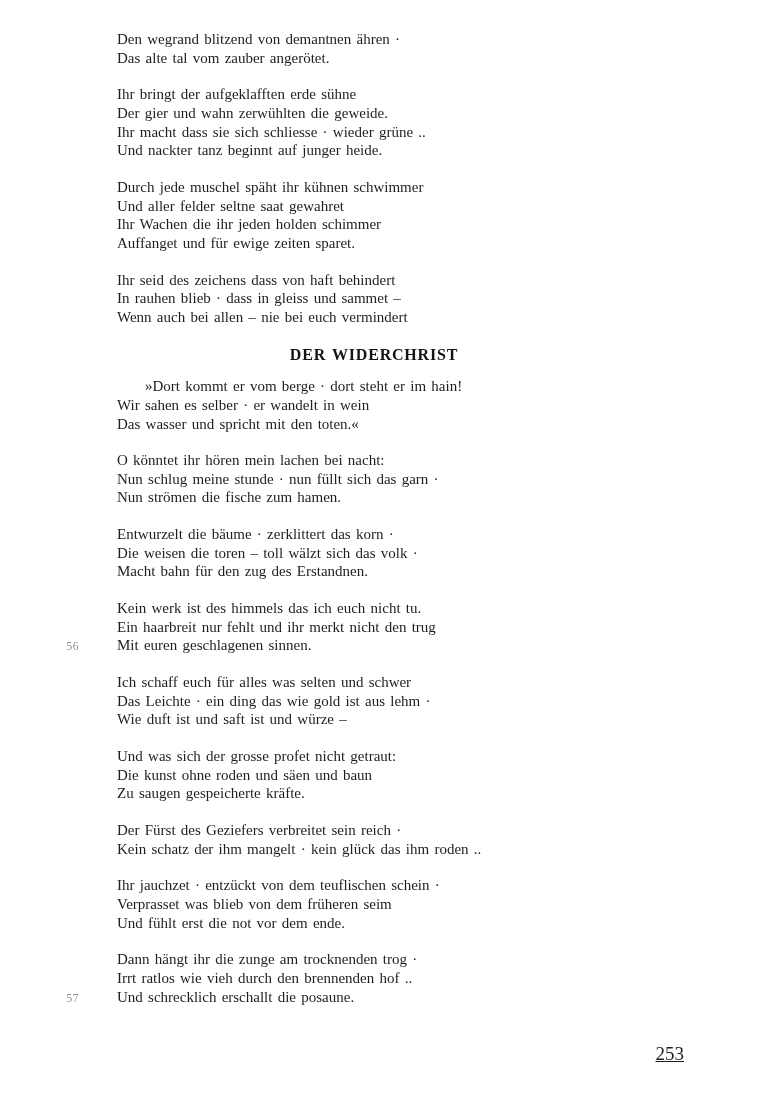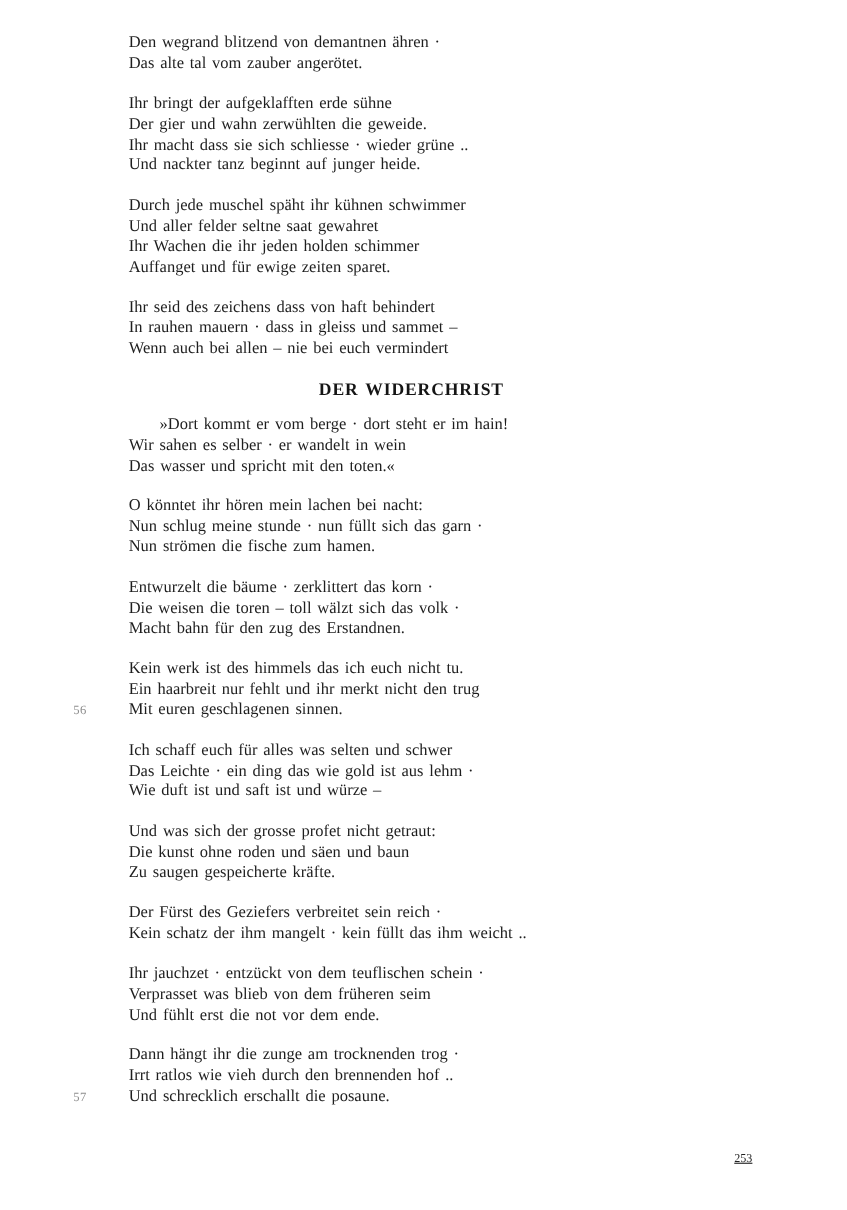--- a/index.html
+++ b/index.html
@@ -57,21 +57,21 @@
     font-weight: bold;
     font-size: 16px;
     line-height: 18.65px;
     letter-spacing: 0.8px;
     color: #151515;
   }
   .page-number {
     position: absolute;
     top: 1046px;
     right: 86px;
-    font-size: 11px;
+    font-size: 19px;
     line-height: 15px;
     color: #1f1f1f;
     text-decoration: underline;
   }
 </style>
 </head>
 <body>
 
 <div class="page">
   <div class="poem">
@@ -86,21 +86,21 @@
         <div class="line"><span>Und nackter tanz beginnt auf junger heide.</span></div>
       </div>
       <div class="stanza">
         <div class="line"><span>Durch jede muschel späht ihr kühnen schwimmer</span></div>
         <div class="line"><span>Und aller felder seltne saat gewahret</span></div>
         <div class="line"><span>Ihr Wachen die ihr jeden holden schimmer</span></div>
         <div class="line"><span>Auffanget und für ewige zeiten sparet.</span></div>
       </div>
       <div class="stanza">
         <div class="line"><span>Ihr seid des zeichens dass von haft behindert</span></div>
-        <div class="line"><span>In rauhen mauern · dass in gleiss und sammet –</span></div>
+        <div class="line"><span>In rauhen blieb · dass in gleiss und sammet –</span></div>
         <div class="line"><span>Wenn auch bei allen – nie bei euch vermindert</span></div>
       </div>
       <div class="heading">DER WIDERCHRIST</div>
       <div class="stanza">
         <div class="line hang"><span>»Dort kommt er vom berge · dort steht er im hain!</span></div>
         <div class="line"><span>Wir sahen es selber · er wandelt in wein</span></div>
         <div class="line"><span>Das wasser und spricht mit den toten.«</span></div>
       </div>
       <div class="stanza">
         <div class="line"><span>O könntet ihr hören mein lachen bei nacht:</span></div>
@@ -122,21 +122,21 @@
         <div class="line"><span>Das Leichte · ein ding das wie gold ist aus lehm ·</span></div>
         <div class="line"><span>Wie duft ist und saft ist und würze –</span></div>
       </div>
       <div class="stanza">
         <div class="line"><span>Und was sich der grosse profet nicht getraut:</span></div>
         <div class="line"><span>Die kunst ohne roden und säen und baun</span></div>
         <div class="line"><span>Zu saugen gespeicherte kräfte.</span></div>
       </div>
       <div class="stanza">
         <div class="line"><span>Der Fürst des Geziefers verbreitet sein reich ·</span></div>
-        <div class="line"><span>Kein schatz der ihm mangelt · kein füllt das ihm weicht ..</span></div>
+        <div class="line"><span>Kein schatz der ihm mangelt · kein glück das ihm roden ..</span></div>
       </div>
       <div class="stanza">
         <div class="line"><span>Ihr jauchzet · entzückt von dem teuflischen schein ·</span></div>
         <div class="line"><span>Verprasset was blieb von dem früheren seim</span></div>
         <div class="line"><span>Und fühlt erst die not vor dem ende.</span></div>
       </div>
       <div class="stanza">
         <div class="line"><span>Dann hängt ihr die zunge am trocknenden trog ·</span></div>
         <div class="line"><span>Irrt ratlos wie vieh durch den brennenden hof ..</span></div>
         <div class="line"><span class="margin-num">57</span><span>Und schrecklich erschallt die posaune.</span></div>

